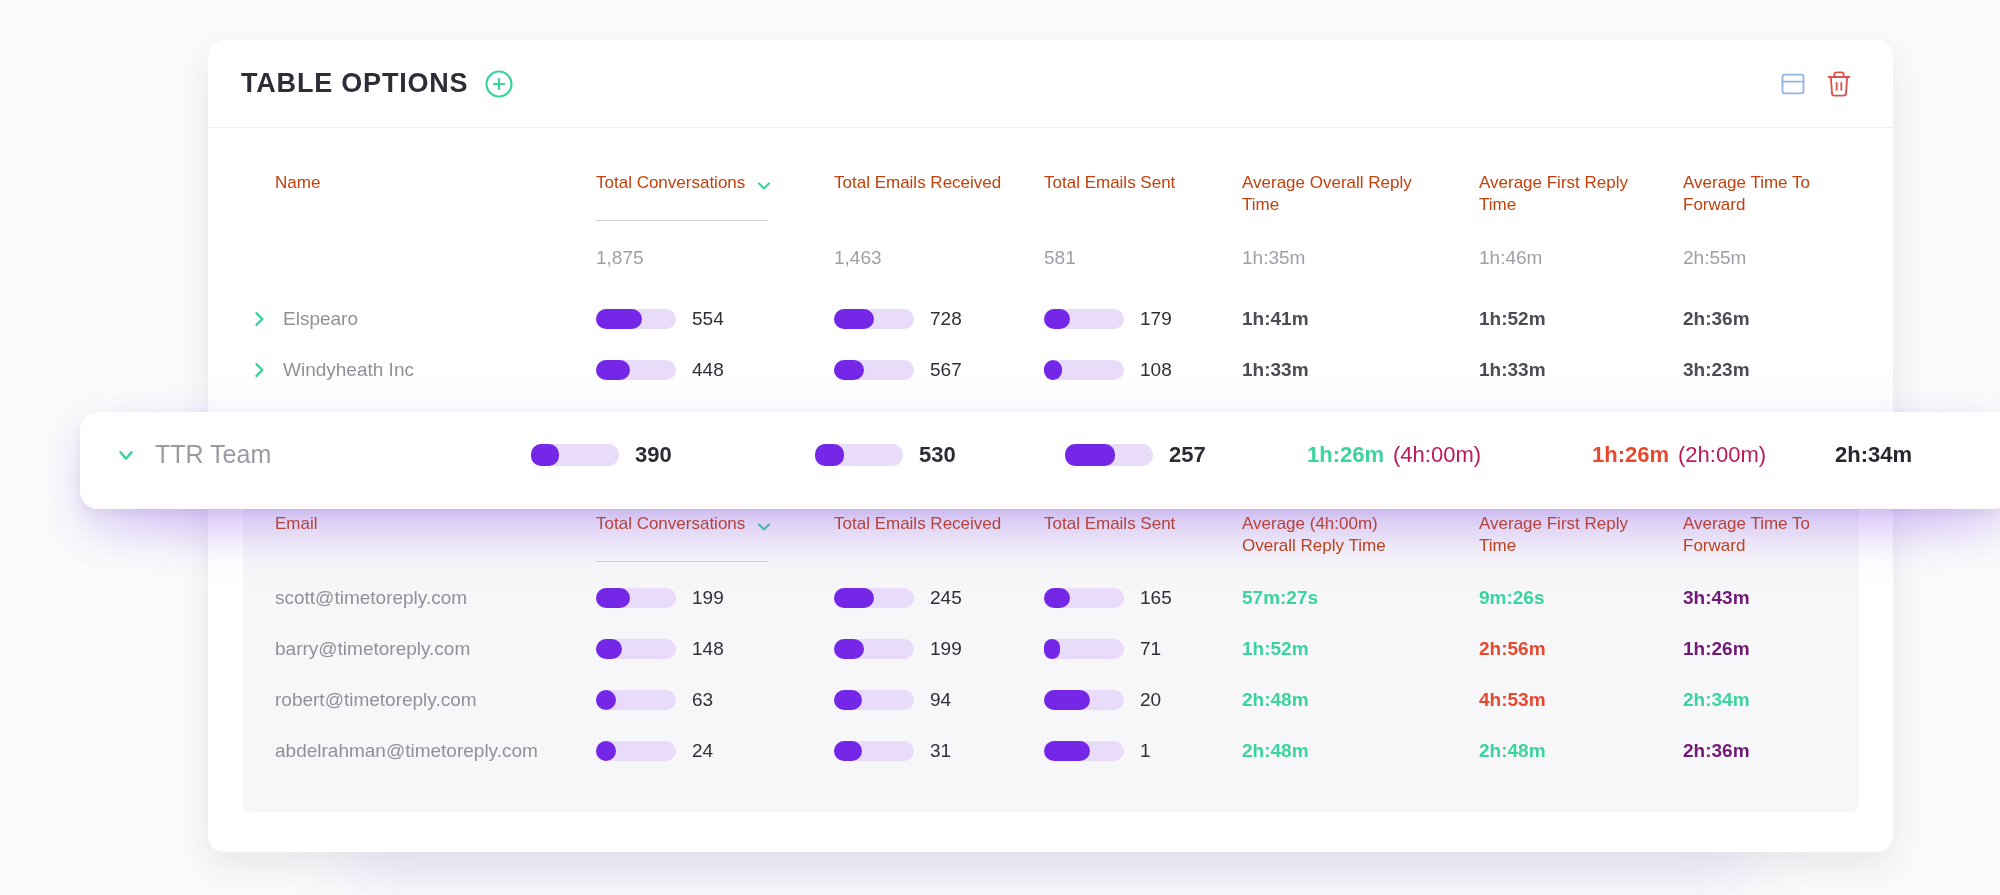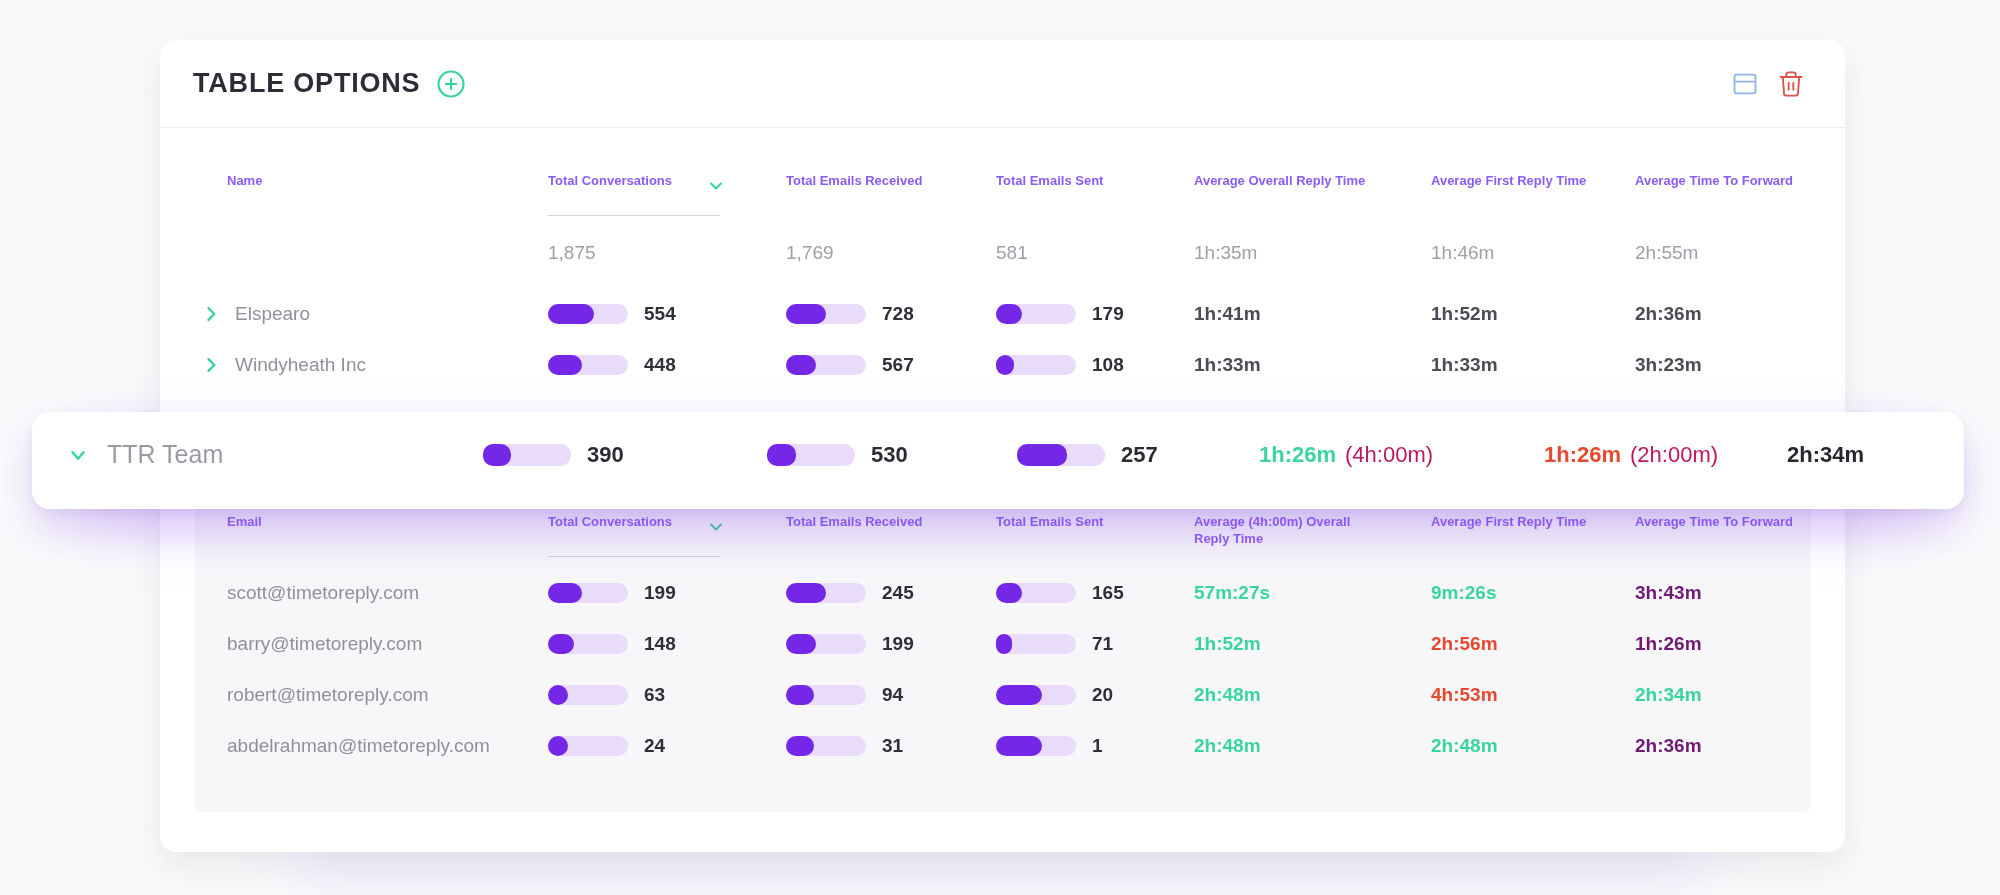--- a/index.html
+++ b/index.html
@@ -6,56 +6,56 @@
     --purple:#7527e8; --purple-track:#e9dcfa; --green:#3bd49e; --red:#e7492f;
     --accent:#34d399; --blue-icon:#92b4e3; --trash:#d9544a;
   }
   *{box-sizing:border-box;}
   html,body{margin:0;padding:0;}
   body{
     width:2000px;height:895px;position:relative;background:#fafafb;
     font-family:"Liberation Sans","DejaVu Sans",sans-serif;color:#2f2f39;
     overflow:hidden;
   }
-  .stage{position:absolute;inset:0;}
+  .stage{position:absolute;inset:0;margin-left:48px;}
 
   
   .main-card{
     position:absolute;left:160px;top:40px;width:1685px;height:812px;
     background:#fff;border-radius:16px;z-index:1;
     box-shadow:0 14px 34px rgba(45,45,80,.09);
   }
   .card-head{
     display:flex;align-items:center;justify-content:space-between;
     height:88px;padding:0 40px 0 33px;border-bottom:1px solid #ededf2;
   }
   .title-row{display:flex;align-items:center;gap:16px;}
   .page-title{margin:0;font-size:27px;font-weight:800;letter-spacing:.8px;color:#2d2d37;}
   .icon-btn{display:inline-flex;align-items:center;justify-content:center;background:none;border:none;padding:0;cursor:pointer;}
   .head-actions{display:flex;align-items:center;gap:18px;}
 
   
   .grid{display:grid;grid-template-columns:348px 238px 210px 198px 237px 204px 1fr;align-items:center;}
   .table-wrap{padding:0 35px 0 40px;}
   .head-grid{margin-top:44px;row-gap:26px;align-items:start;}
-  .hcell{font-size:13px;font-weight:700;color:#8b5cf6;line-height:1.32;max-width:172px;}
+  .hcell{font-size:17px;font-weight:400;color:#c2410c;line-height:1.32;max-width:172px;}
   .hcell.wide{max-width:178px;}
   .first-col{padding-left:27px;}
   .sort-head{position:relative;width:172px;border-bottom:1.5px solid #d4d4dc;padding-bottom:26px;cursor:pointer;}
   .sort-chevron{position:absolute;right:-6px;top:4px;}
   .sum-cell{font-size:19px;font-weight:400;color:#9da0a8;}
 
   .rows{margin-top:24px;}
   .data-row{height:51px;}
   .name-cell{display:flex;align-items:center;gap:13px;color:#90909a;font-size:19px;}
   .chev-btn{width:22px;height:22px;display:inline-flex;align-items:center;justify-content:center;background:none;border:none;padding:0;cursor:pointer;}
   .bar-cell{display:flex;align-items:center;gap:16px;}
   .bar{width:80px;height:20px;border-radius:10px;background:var(--purple-track);position:relative;}
   .bar-fill{height:100%;border-radius:10px;background:var(--purple);min-width:16px;}
-  .num{font-size:19px;font-weight:700;color:#2f2f39;}
+  .num{font-size:19px;font-weight:400;color:#2f2f39;}
   .time-cell{font-size:19px;font-weight:700;color:#4c4c56;}
   .c-green{color:var(--green);} .c-red{color:var(--red);} .c-dark{color:#701a75;}
 
   
   .glow-row{position:absolute;left:70px;top:452px;width:1860px;height:58px;border-radius:60px;
     background:rgba(151,92,242,.40);filter:blur(34px);z-index:2;}
   .glow-bottom{position:absolute;left:300px;top:846px;width:1400px;height:26px;
     background:rgba(165,110,245,.22);filter:blur(30px);z-index:0;}
 
   
@@ -134,21 +134,21 @@
           </div>
         </div>
         <div class="hcell">Total Emails Received</div>
         <div class="hcell">Total Emails Sent</div>
         <div class="hcell">Average Overall Reply Time</div>
         <div class="hcell">Average First Reply Time</div>
         <div class="hcell">Average Time To Forward</div>
 
         <div class="sum-cell"></div>
         <div class="sum-cell">1,875</div>
-        <div class="sum-cell">1,769</div>
+        <div class="sum-cell">1,463</div>
         <div class="sum-cell">581</div>
         <div class="sum-cell">1h:35m</div>
         <div class="sum-cell">1h:46m</div>
         <div class="sum-cell">2h:55m</div>
       </div>
 
       <div class="rows">
 
         <div class="grid data-row">
           <div class="name-cell">

